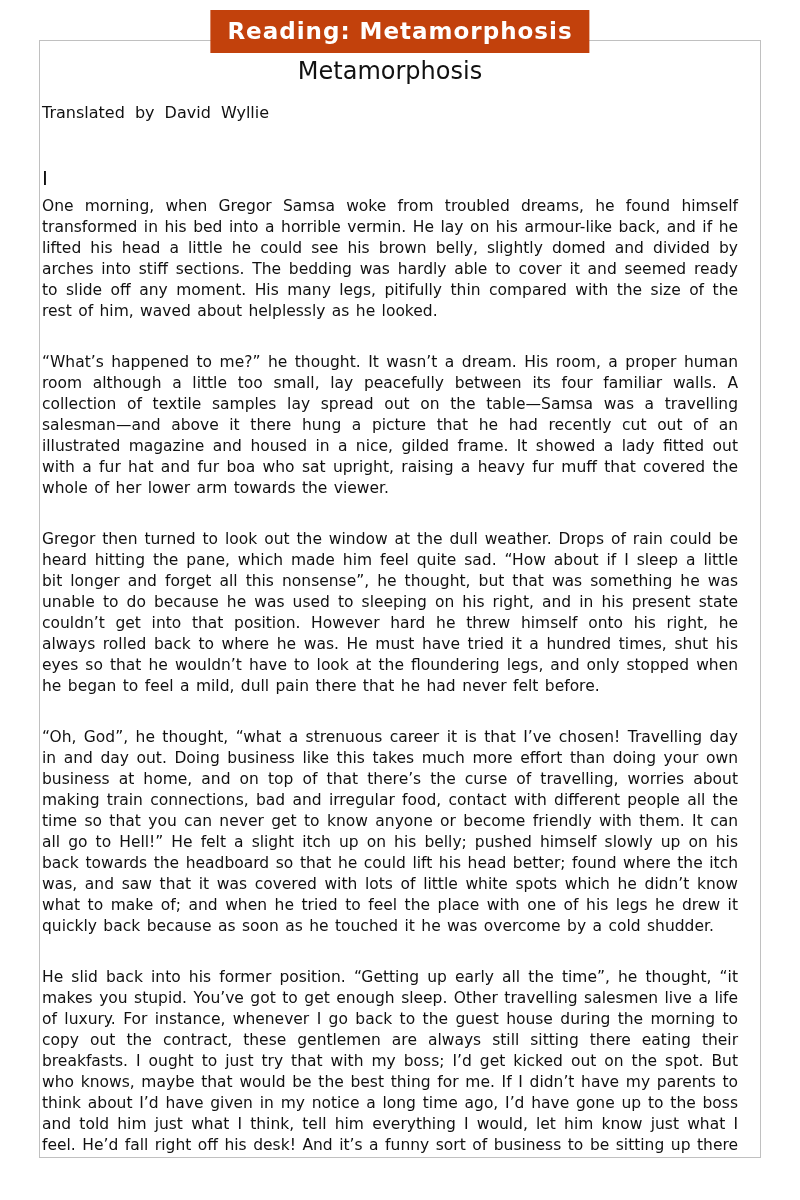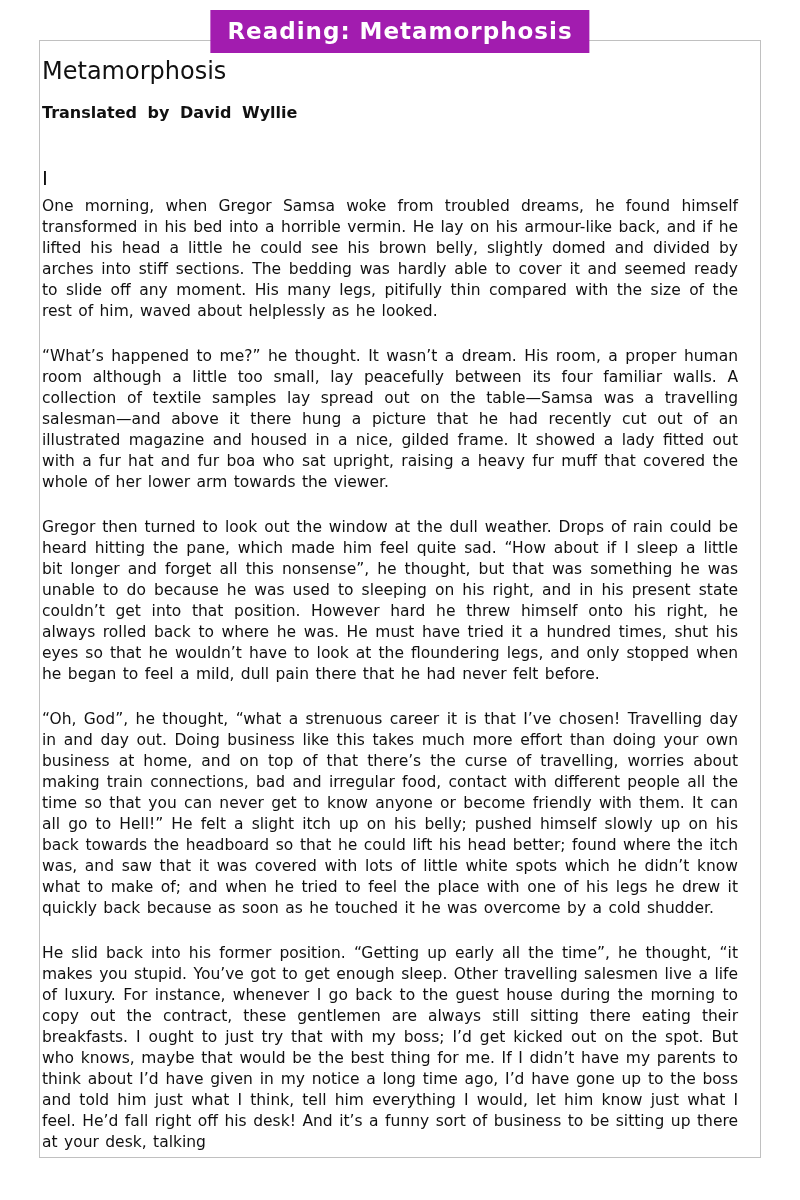--- a/index.html
+++ b/index.html
@@ -8,21 +8,21 @@
     height: 1200px;
     background: #ffffff;
     font-family: "DejaVu Sans", "Liberation Sans", sans-serif;
     position: relative;
   }
   .banner {
     position: absolute;
     top: 10px;
     left: 50%;
     transform: translateX(-50%);
-    background: #a21caf;
+    background: #c2410c;
     color: #ffffff;
     font-weight: bold;
     font-size: 23px;
     line-height: 25px;
     letter-spacing: 1px;
     padding: 9px 17px;
     z-index: 2;
     white-space: nowrap;
   }
   .page {
@@ -35,43 +35,44 @@
     border: 1px solid #c0c0c0;
     padding: 0 22px 0 2px;
     overflow: hidden;
     z-index: 1;
   }
   .doc-title {
     margin-top: 16px;
     font-size: 24px;
     font-weight: normal;
     color: #111111;
+    text-align: center;
   }
   .byline {
     margin-top: 11px;
     font-size: 18.5px;
     font-weight: normal;
     word-spacing: 5px;
     color: #111111;
   }
   .translator {
     margin-top: 18px;
     font-size: 16px;
-    font-weight: bold;
+    font-weight: normal;
     word-spacing: 5px;
     color: #111111;
   }
   .chapter {
     margin-top: 44px;
     font-size: 20px;
     font-weight: normal;
     color: #111111;
   }
   p.para {
-    margin-top: 24px;
+    margin-top: 30px;
     font-size: 15.5px;
     line-height: 21px;
     text-align: justify;
     word-spacing: 1.5px;
     color: #111111;
   }
   p.para.first {
     margin-top: 6px;
   }
 </style>

